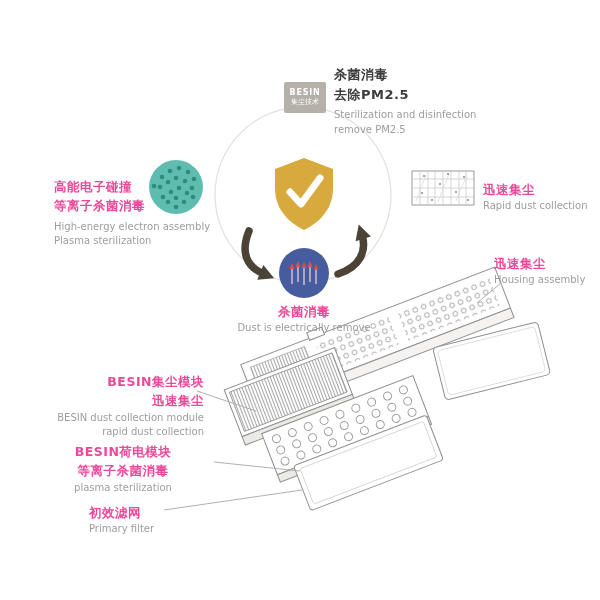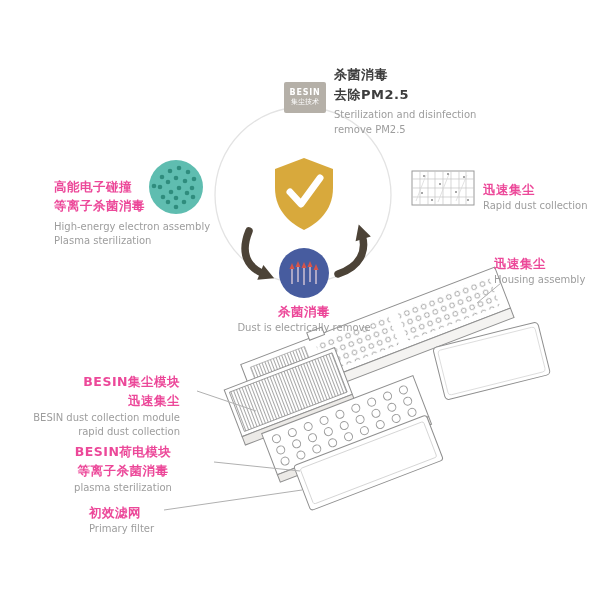--- a/index.html
+++ b/index.html
@@ -16,21 +16,21 @@
     background:#b5b0a8; border-radius:2px; color:#ffffff;
     display:flex; flex-direction:column; align-items:center; justify-content:center;
   }
   .badge-brand { font-size:8px; font-weight:700; letter-spacing:0.8px; line-height:1.2; }
   .badge-tech { font-size:7px; line-height:1.3; }
   .headline { left:330px; top:64px; }
   .plasma-text { left:50px; top:176px; }
   .dust-text { left:479px; top:179px; }
   .charge-text { left:225px; top:301px; width:150px; text-align:center; }
   .housing-label { left:490px; top:253px; }
-  .dust-module-label { left:8px; top:371px; width:168px; text-align:right; }
+  .dust-module-label { left:32px; top:371px; width:168px; text-align:right; }
   .charge-module-label { left:35px; top:441px; width:168px; text-align:center; }
   .filter-label { left:85px; top:502px; }
 </style>
 </head>
 <body>
 
 <div class="canvas">
 
   <svg class="art" viewBox="0 0 600 600">
     <defs>

